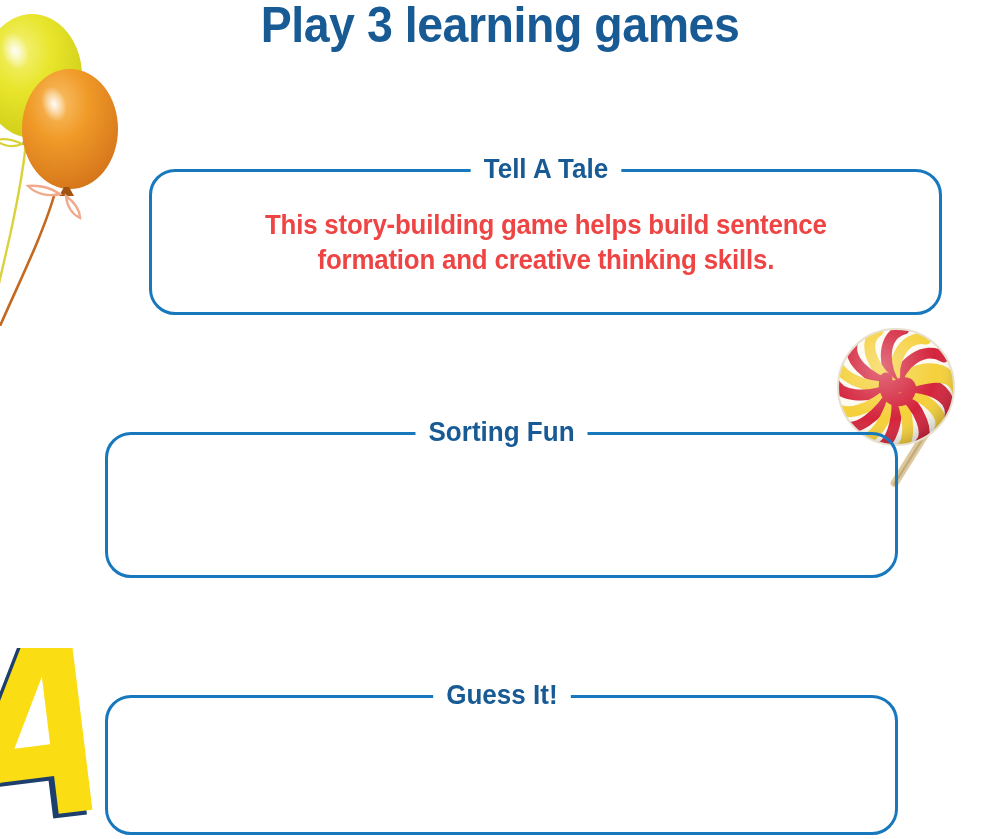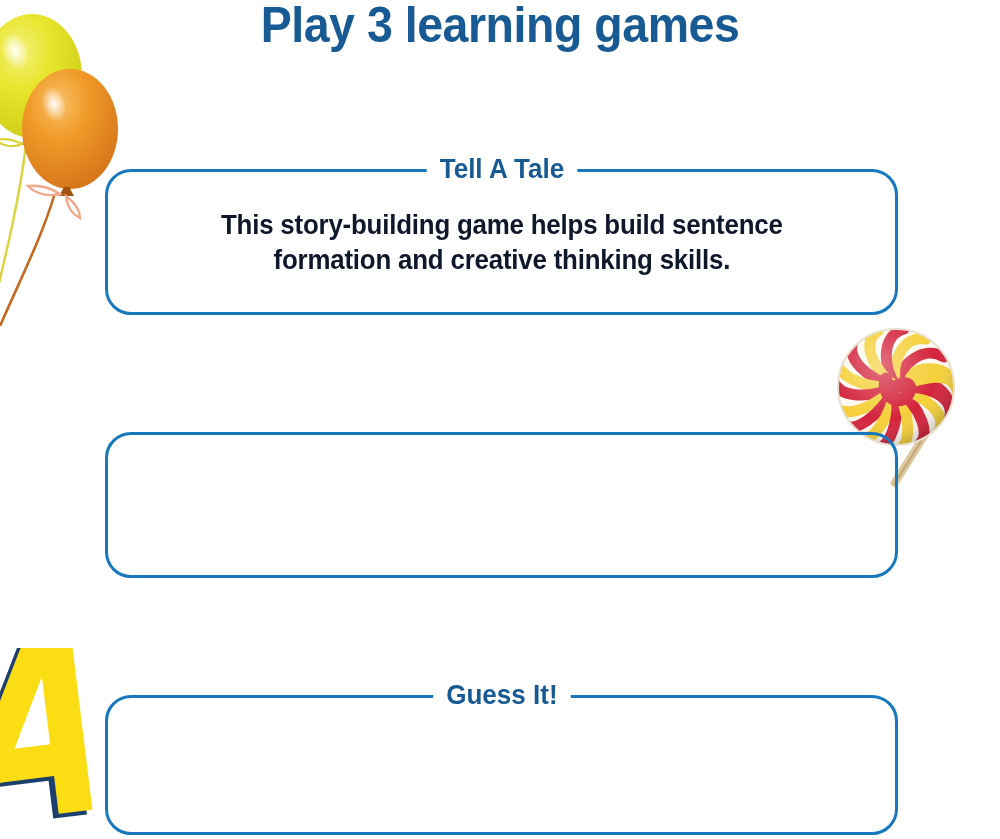--- a/index.html
+++ b/index.html
@@ -35,21 +35,21 @@
   
   .card {
     position: absolute;
     left: 105px;
     width: 793px;
     box-sizing: border-box;
     border: 3px solid #1878bd;
     border-radius: 26px;
     background: transparent;
   }
-  #card-0 { top: 169px; height: 146px; }
+  #card-0 { top: 169px; height: 146px; margin-left: 44px; }
   #card-1 { top: 432px; height: 146px; }
   #card-2 { top: 695px; height: 140px; }
 
   .card-title {
     position: absolute;
     top: -20px;
     left: 0;
     width: 100%;
     text-align: center;
     pointer-events: none;
@@ -71,21 +71,21 @@
     position: absolute;
     left: 22px;
     right: 22px;
     top: 50%;
     transform: translateY(-50%);
     text-align: center;
     font-family: "Liberation Sans", sans-serif;
     font-weight: bold;
     font-size: 27.5px;
     line-height: 35px;
-    color: #0f172a;
+    color: #ef4444;
     letter-spacing: -0.2px;
   }
   .card-body i {
     font-style: normal;
     display: inline-block;
     transform: scaleX(0.94);
   }
 
   
   .deco { position: absolute; pointer-events: none; }
@@ -212,19 +212,22 @@
   <div class="card-title">
     <span>Tell A Tale</span>
   </div>
   <div class="card-body">
     <i>This story-building game helps build sentence</i><br>
     <i>formation and creative thinking skills.</i>
   </div>
 </div>
 
 <div class="card" id="card-1">
+  <div class="card-title">
+    <span>Sorting Fun</span>
+  </div>
 </div>
 
 <div class="card" id="card-2">
   <div class="card-title">
     <span>Guess It!</span>
   </div>
 </div>
 
 </body></html>

